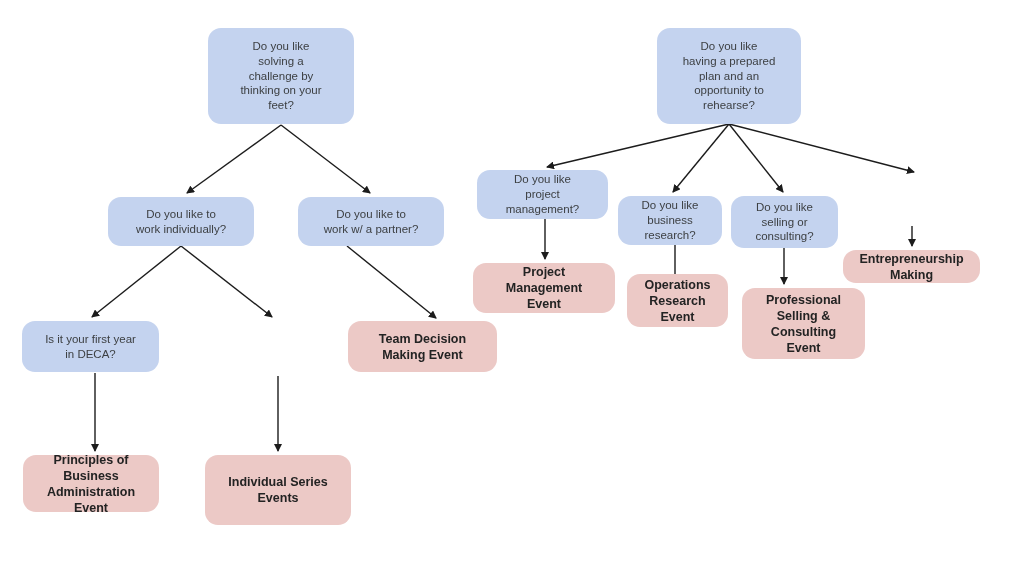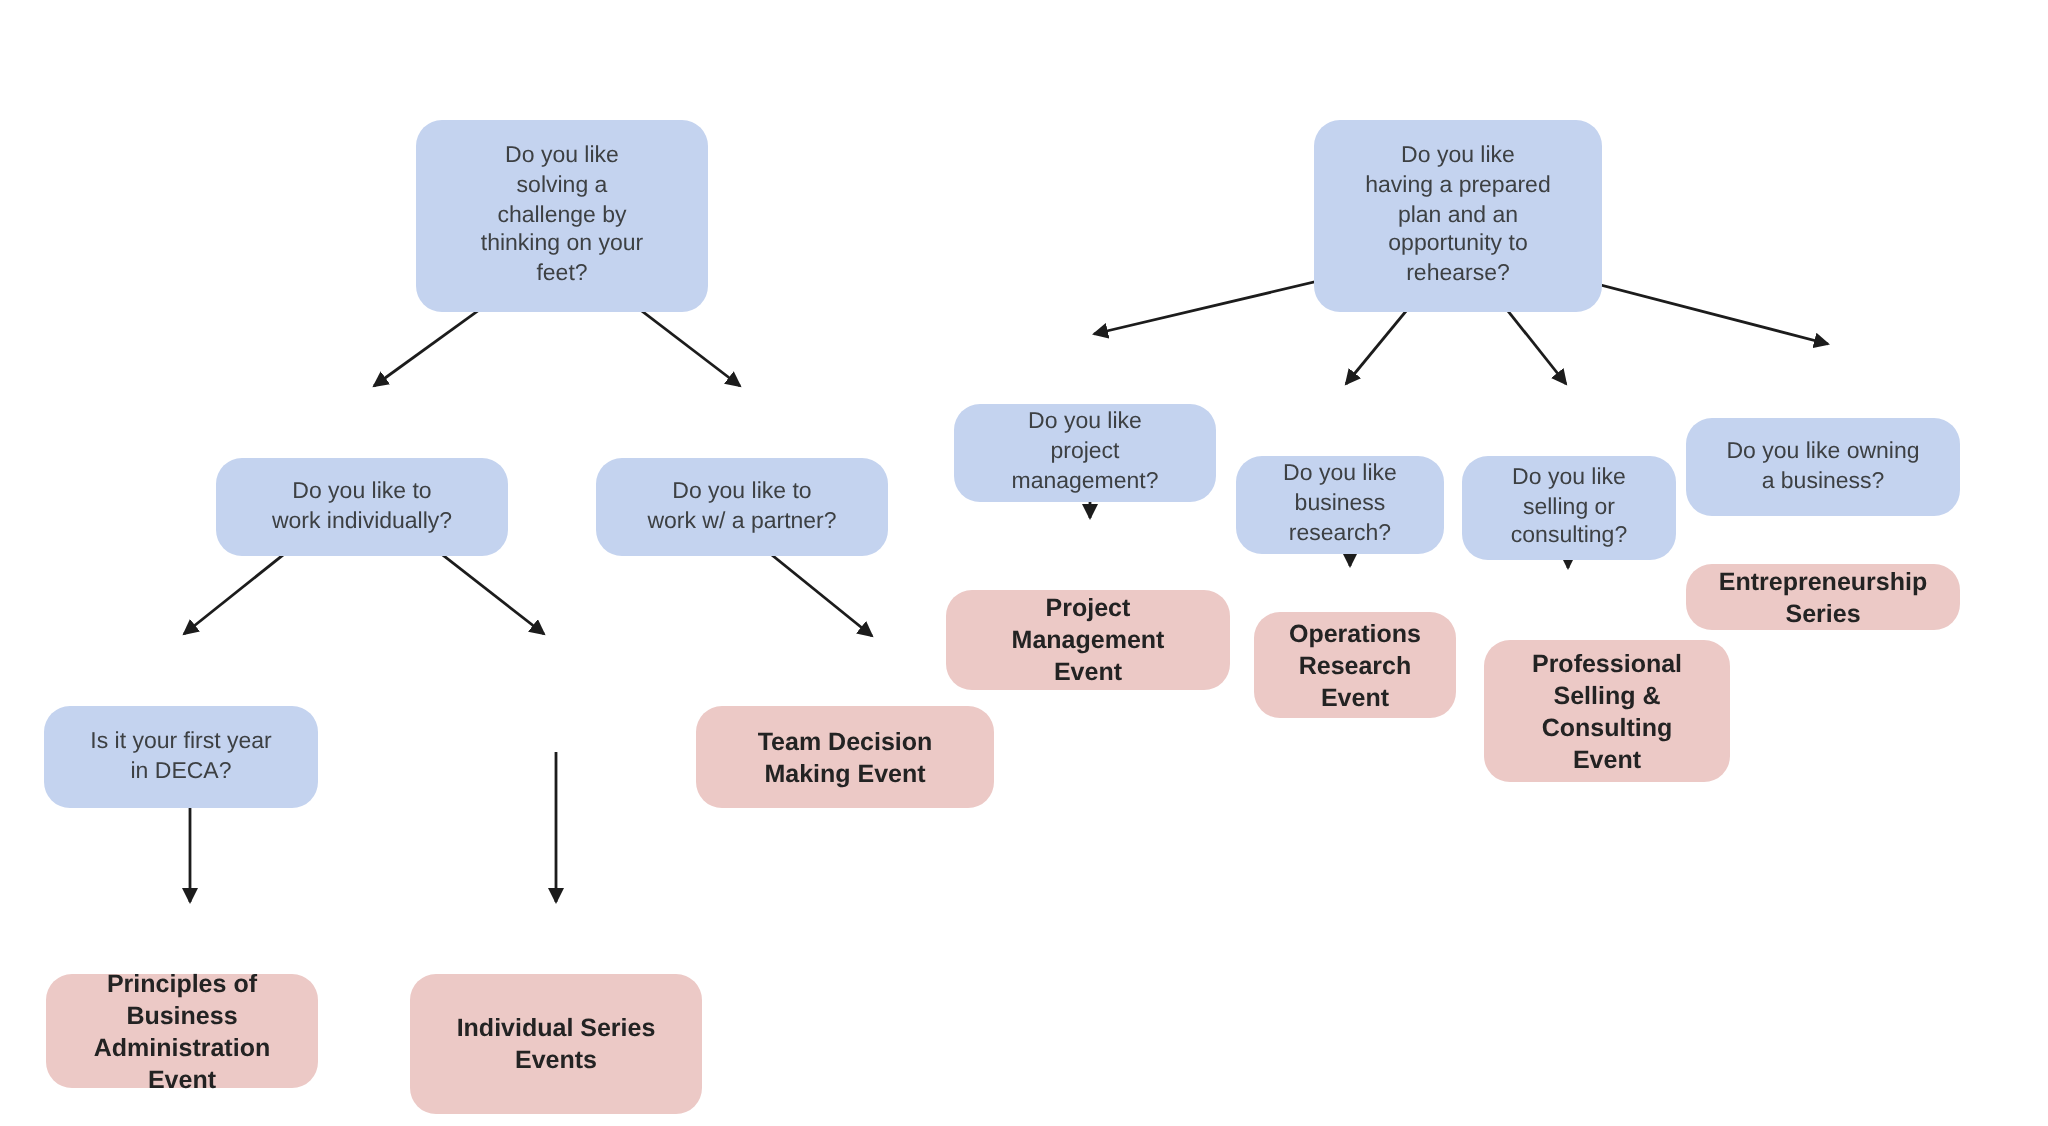--- a/index.html
+++ b/index.html
@@ -27,21 +27,20 @@
     position: absolute;
     box-sizing: border-box;
     border-radius: 13px;
     display: flex;
     align-items: center;
     justify-content: center;
     text-align: center;
     white-space: pre-line;
     padding: 16px 6px;
     line-height: 1.28;
-    margin-top: 32px;
   }
   .node.question {
     background: var(--question-fill, #c4d3ef);
     color: var(--question-text, #3d4043);
     font-size: 11.5px;
     font-weight: 400;
   }
   .node.event {
     background: var(--event-fill, #ecc9c6);
     color: var(--event-text, #232323);
@@ -104,27 +103,25 @@
 rehearse?</div>
     <div class="node question" style="left: 477px; top: 170px; width: 131px; height: 49px;">Do you like
 project
 management?</div>
     <div class="node question" style="left: 618px; top: 196px; width: 104px; height: 49px;">Do you like
 business
 research?</div>
     <div class="node question" style="left: 731px; top: 196px; width: 107px; height: 52px;">Do you like
 selling or
 consulting?</div>
-    <div class="node question" style="left: 843px; top: 177px; width: 137px; height: 49px;">Do you like owning
-a business?</div>
     <div class="node event" style="left: 473px; top: 263px; width: 142px; height: 50px;">Project
 Management
 Event</div>
     <div class="node event" style="left: 627px; top: 274px; width: 101px; height: 53px;">Operations
 Research
 Event</div>
     <div class="node event" style="left: 742px; top: 288px; width: 123px; height: 71px;">Professional
 Selling &amp;
 Consulting
 Event</div>
     <div class="node event" style="left: 843px; top: 250px; width: 137px; height: 33px;">Entrepreneurship
-Series</div>
+Making</div>
   </div>
 
 </body></html>

